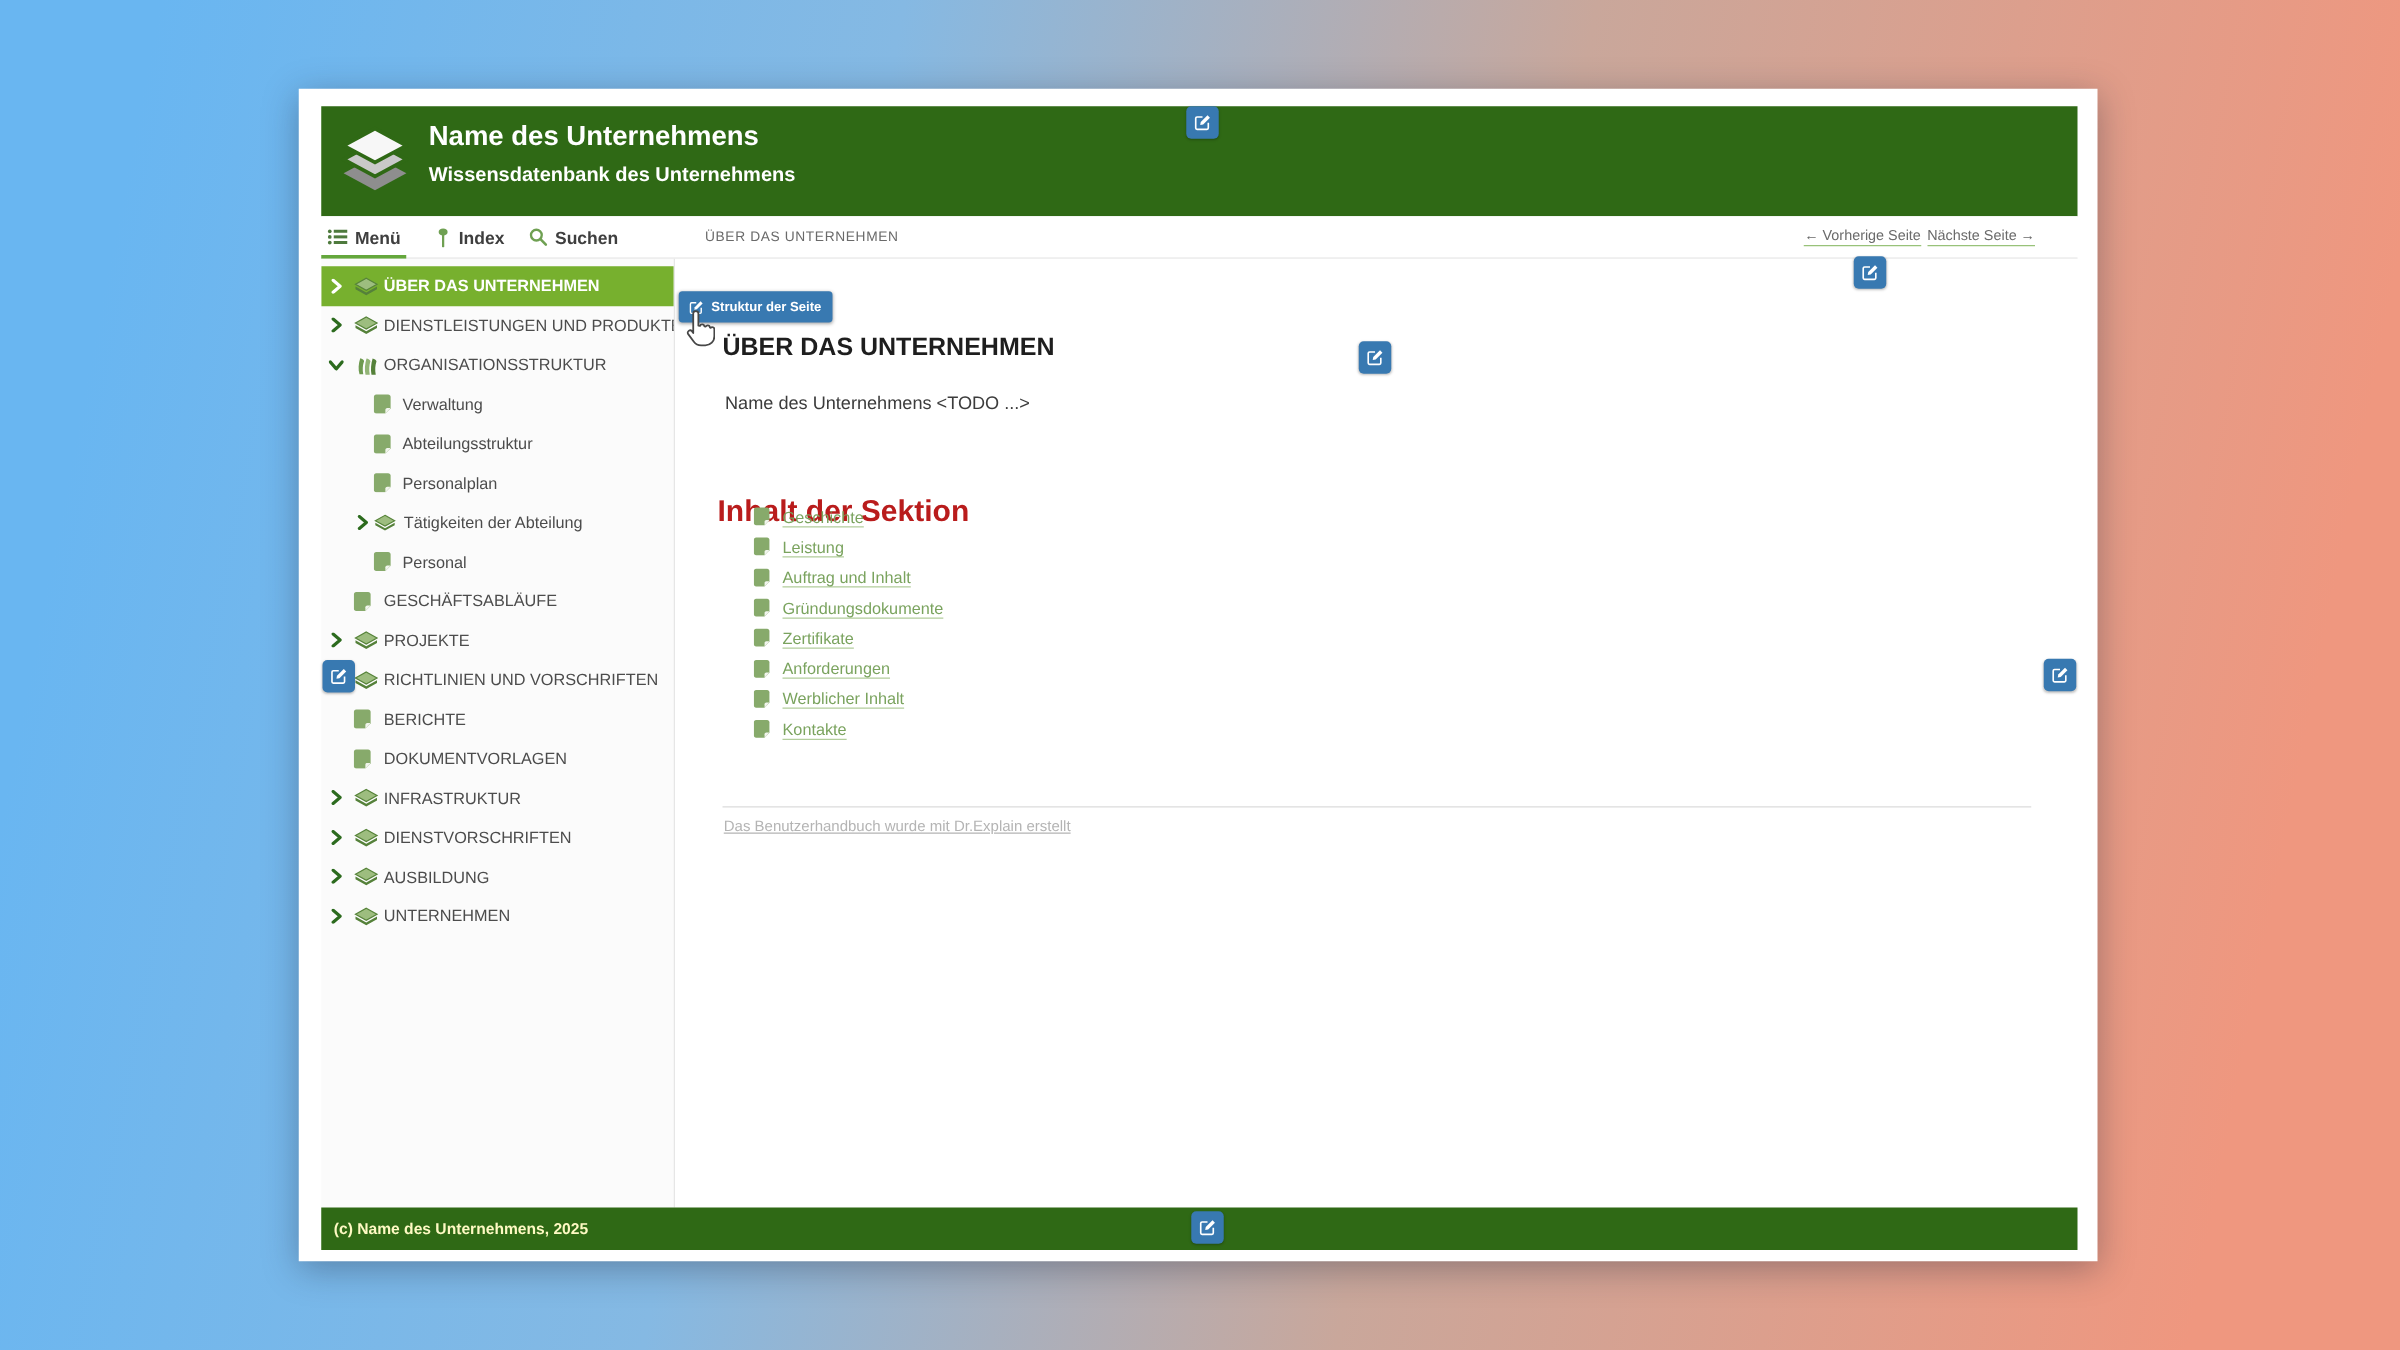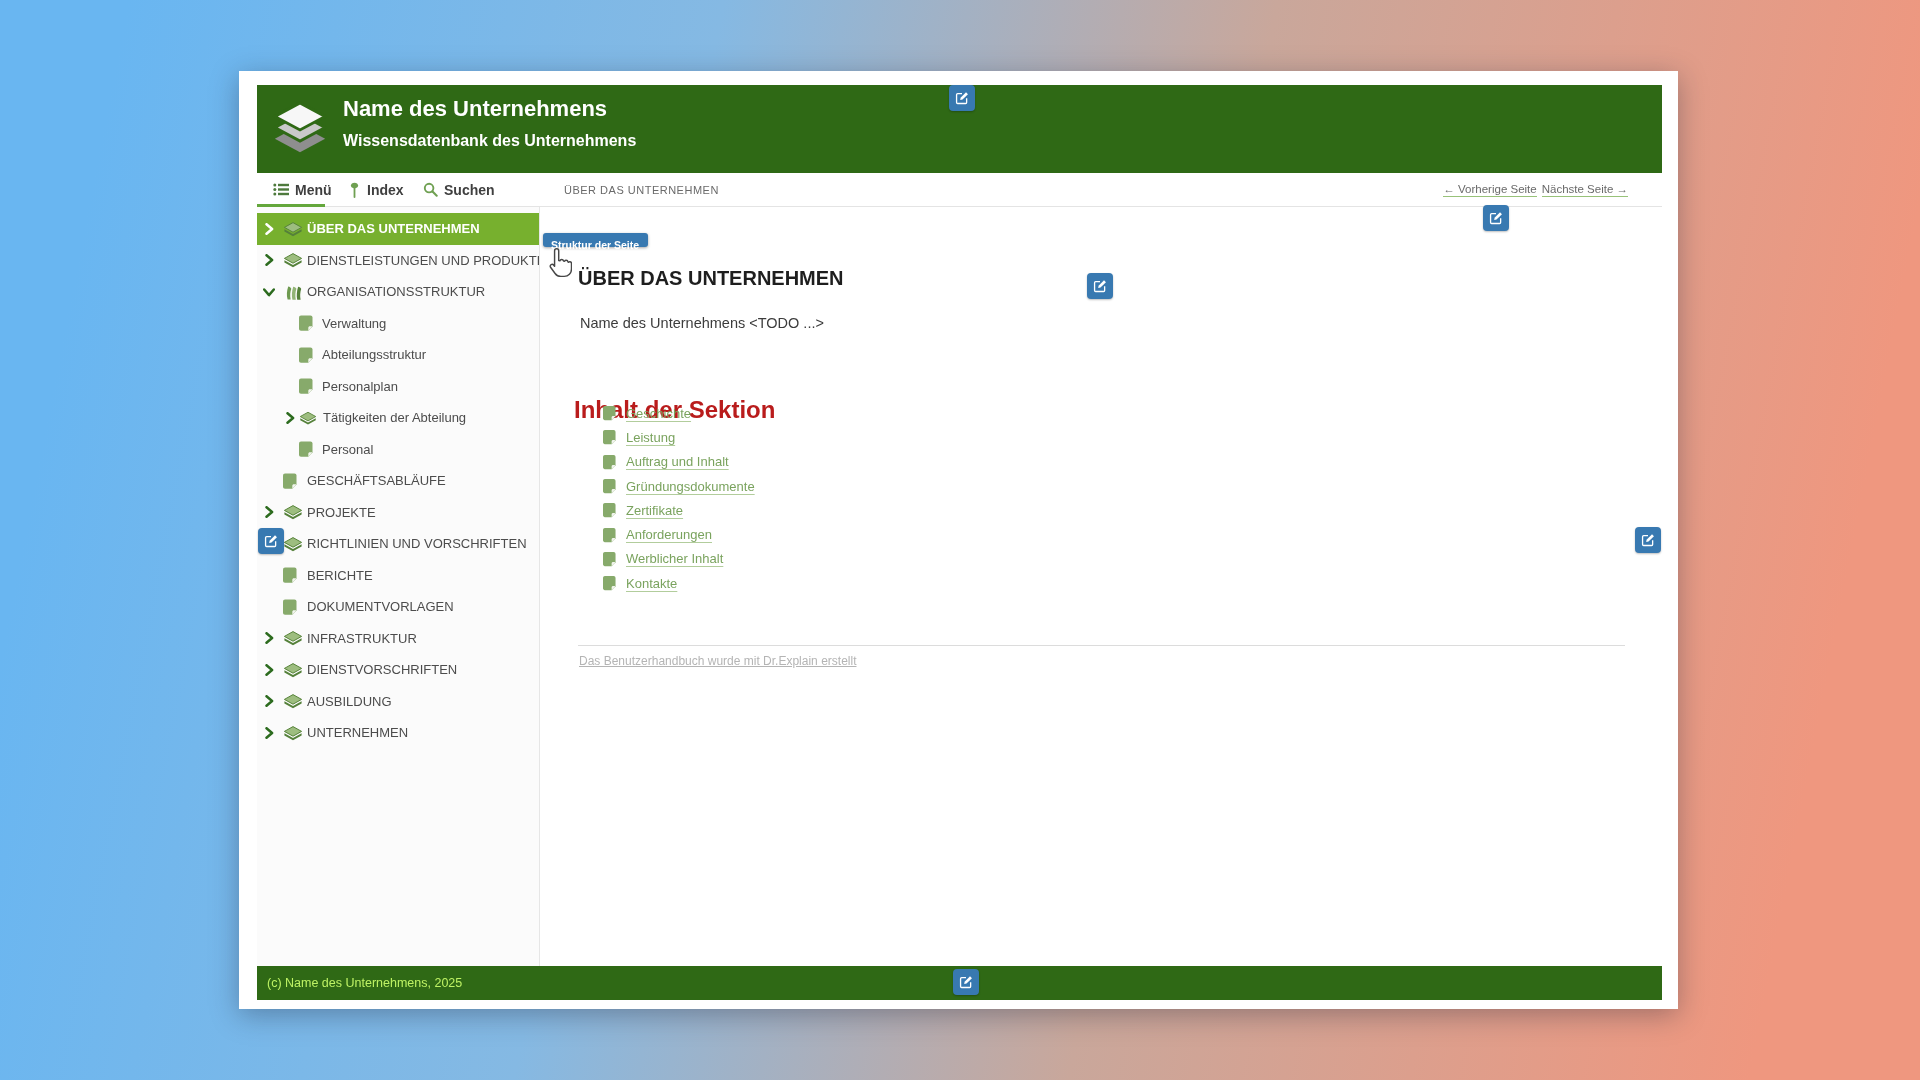--- a/index.html
+++ b/index.html
@@ -14,21 +14,21 @@
   }
   
   .hdr{position:absolute;left:18px;top:14px;width:1405px;height:88px;background:#2f6915;}
   .hdr .logo{position:absolute;left:12px;top:15px;width:62px;height:58px;}
   .hdr .t1{position:absolute;left:86px;top:11px;font-size:22px;font-weight:bold;color:#fff;line-height:26px;}
   .hdr .t2{position:absolute;left:86px;top:46px;font-size:16px;font-weight:bold;color:#fff;line-height:20px;}
   
   .tbar{position:absolute;left:18px;top:102px;width:1405px;height:34px;box-sizing:border-box;border-bottom:1px solid #e4e4e4;background:#fff;}
   .tab{position:absolute;top:0;height:33px;display:flex;align-items:center;gap:6px;font-size:14px;font-weight:bold;color:#3f3f3f;cursor:pointer;}
   .tab svg{flex:none;}
-  #tab-menu{left:16px}
+  #tab-menu{left:5px}
   #tab-index{left:91px}
   #tab-search{left:166px}
   .menu-underline{position:absolute;left:0;top:31px;width:68px;height:3px;background:#64a73c;}
   .crumb{position:absolute;left:307px;top:0;height:33px;display:flex;align-items:center;font-size:11px;letter-spacing:.5px;color:#6a6a6a;}
   .pager{position:absolute;right:34px;top:0;height:33px;display:flex;align-items:center;gap:5px;font-size:11.5px;}
   .pager a{color:#6a6a6a;text-decoration:none;border-bottom:1px solid #98c279;padding-bottom:1px;cursor:pointer;}
   
   .sbar{position:absolute;left:18px;top:136px;width:283px;height:759px;background:#fbfbfb;border-right:1px solid #e6e6e6;box-sizing:border-box;padding-top:6px;overflow:hidden;}
   .row{height:31.5px;display:flex;align-items:center;font-size:13px;color:#4c4c4c;white-space:nowrap;cursor:pointer;box-sizing:border-box;}
   .row .chev{width:10px;height:12px;flex:none;color:#2c6b1e;}
@@ -44,37 +44,37 @@
   .lvl1{padding-left:42px}
   .lvl1 .pg{margin-right:9px}
   .lvl1c{padding-left:28px}
   .lvl1c .chev{margin-right:4px}
   .lvl1c .dmd{width:18px;margin-right:6px}
   .row.sel{background:#77b02e;color:#fff;font-weight:bold;}
   .row.sel .chev{color:#fff;}
   
   .cnt{position:absolute;left:301px;top:136px;width:1122px;height:759px;background:#fff;}
   .tooltip{
-    position:absolute;left:3px;top:26px;height:14px;box-sizing:border-box;
+    position:absolute;left:3px;top:26px;height:25px;box-sizing:border-box;
     display:flex;align-items:center;gap:6px;padding:0 9px 0 8px;
     background:#3879b1;border-radius:3px;box-shadow:0 1px 3px rgba(0,0,0,.35);
-    color:#fff;font-size:10.5px;font-weight:bold;cursor:pointer;z-index:5;flex-direction:column;
+    color:#fff;font-size:10.5px;font-weight:bold;cursor:pointer;z-index:5;
   }
   .cursor{position:absolute;left:5px;top:41px;z-index:6;}
   .h1{position:absolute;left:38px;top:47px;font-size:20px;font-weight:bold;color:#1e1e1e;}
   .para{position:absolute;left:40px;top:93px;font-size:14.5px;color:#3c3c3c;}
   .h2{position:absolute;left:34px;top:169px;font-size:24px;font-weight:bold;color:#b91c1c;}
   .links{position:absolute;left:63px;top:194px;}
   .lrow{height:24.3px;display:flex;align-items:center;cursor:pointer;}
   .lrow .pg{width:13px;height:16px;flex:none;margin-right:10px;}
   .lrow a{font-size:13px;color:#7aa35e;text-decoration:underline;text-decoration-color:#b2cd9c;text-underline-offset:3px;}
   .hr{position:absolute;left:38px;top:438px;width:1047px;height:1px;background:#dcdcdc;}
   .drlink{position:absolute;left:39px;top:447px;font-size:12px;color:#b4b4b4;text-decoration:underline;cursor:pointer;}
   
-  .ftr{position:absolute;left:18px;top:895px;width:1405px;height:34px;background:#2f6915;display:flex;align-items:center;box-sizing:border-box;padding-left:10px;color:#bef264;font-size:12.5px;font-weight:normal;}
+  .ftr{position:absolute;left:18px;top:895px;width:1405px;height:34px;background:#2f6915;display:flex;align-items:center;box-sizing:border-box;padding-left:10px;color:#fef9c3;font-size:12.5px;font-weight:bold;}
   
   .ebtn{position:absolute;width:26px;height:26px;border:none;padding:0;border-radius:4px;background:#3879b1;display:flex;align-items:center;justify-content:center;cursor:pointer;box-shadow:0 1px 2px rgba(0,0,0,.25);z-index:8;}
   .ebtn svg{width:14px;height:14px;}
   #eb-header{left:710px;top:14px}
   #eb-pager{left:1244px;top:134px}
   #eb-heading{left:848px;top:202px}
   #eb-sidebar{left:19px;top:457px}
   #eb-content{left:1396px;top:456px}
   #eb-footer{left:714px;top:898px}
   .defs{position:absolute;width:0;height:0;overflow:hidden;}

